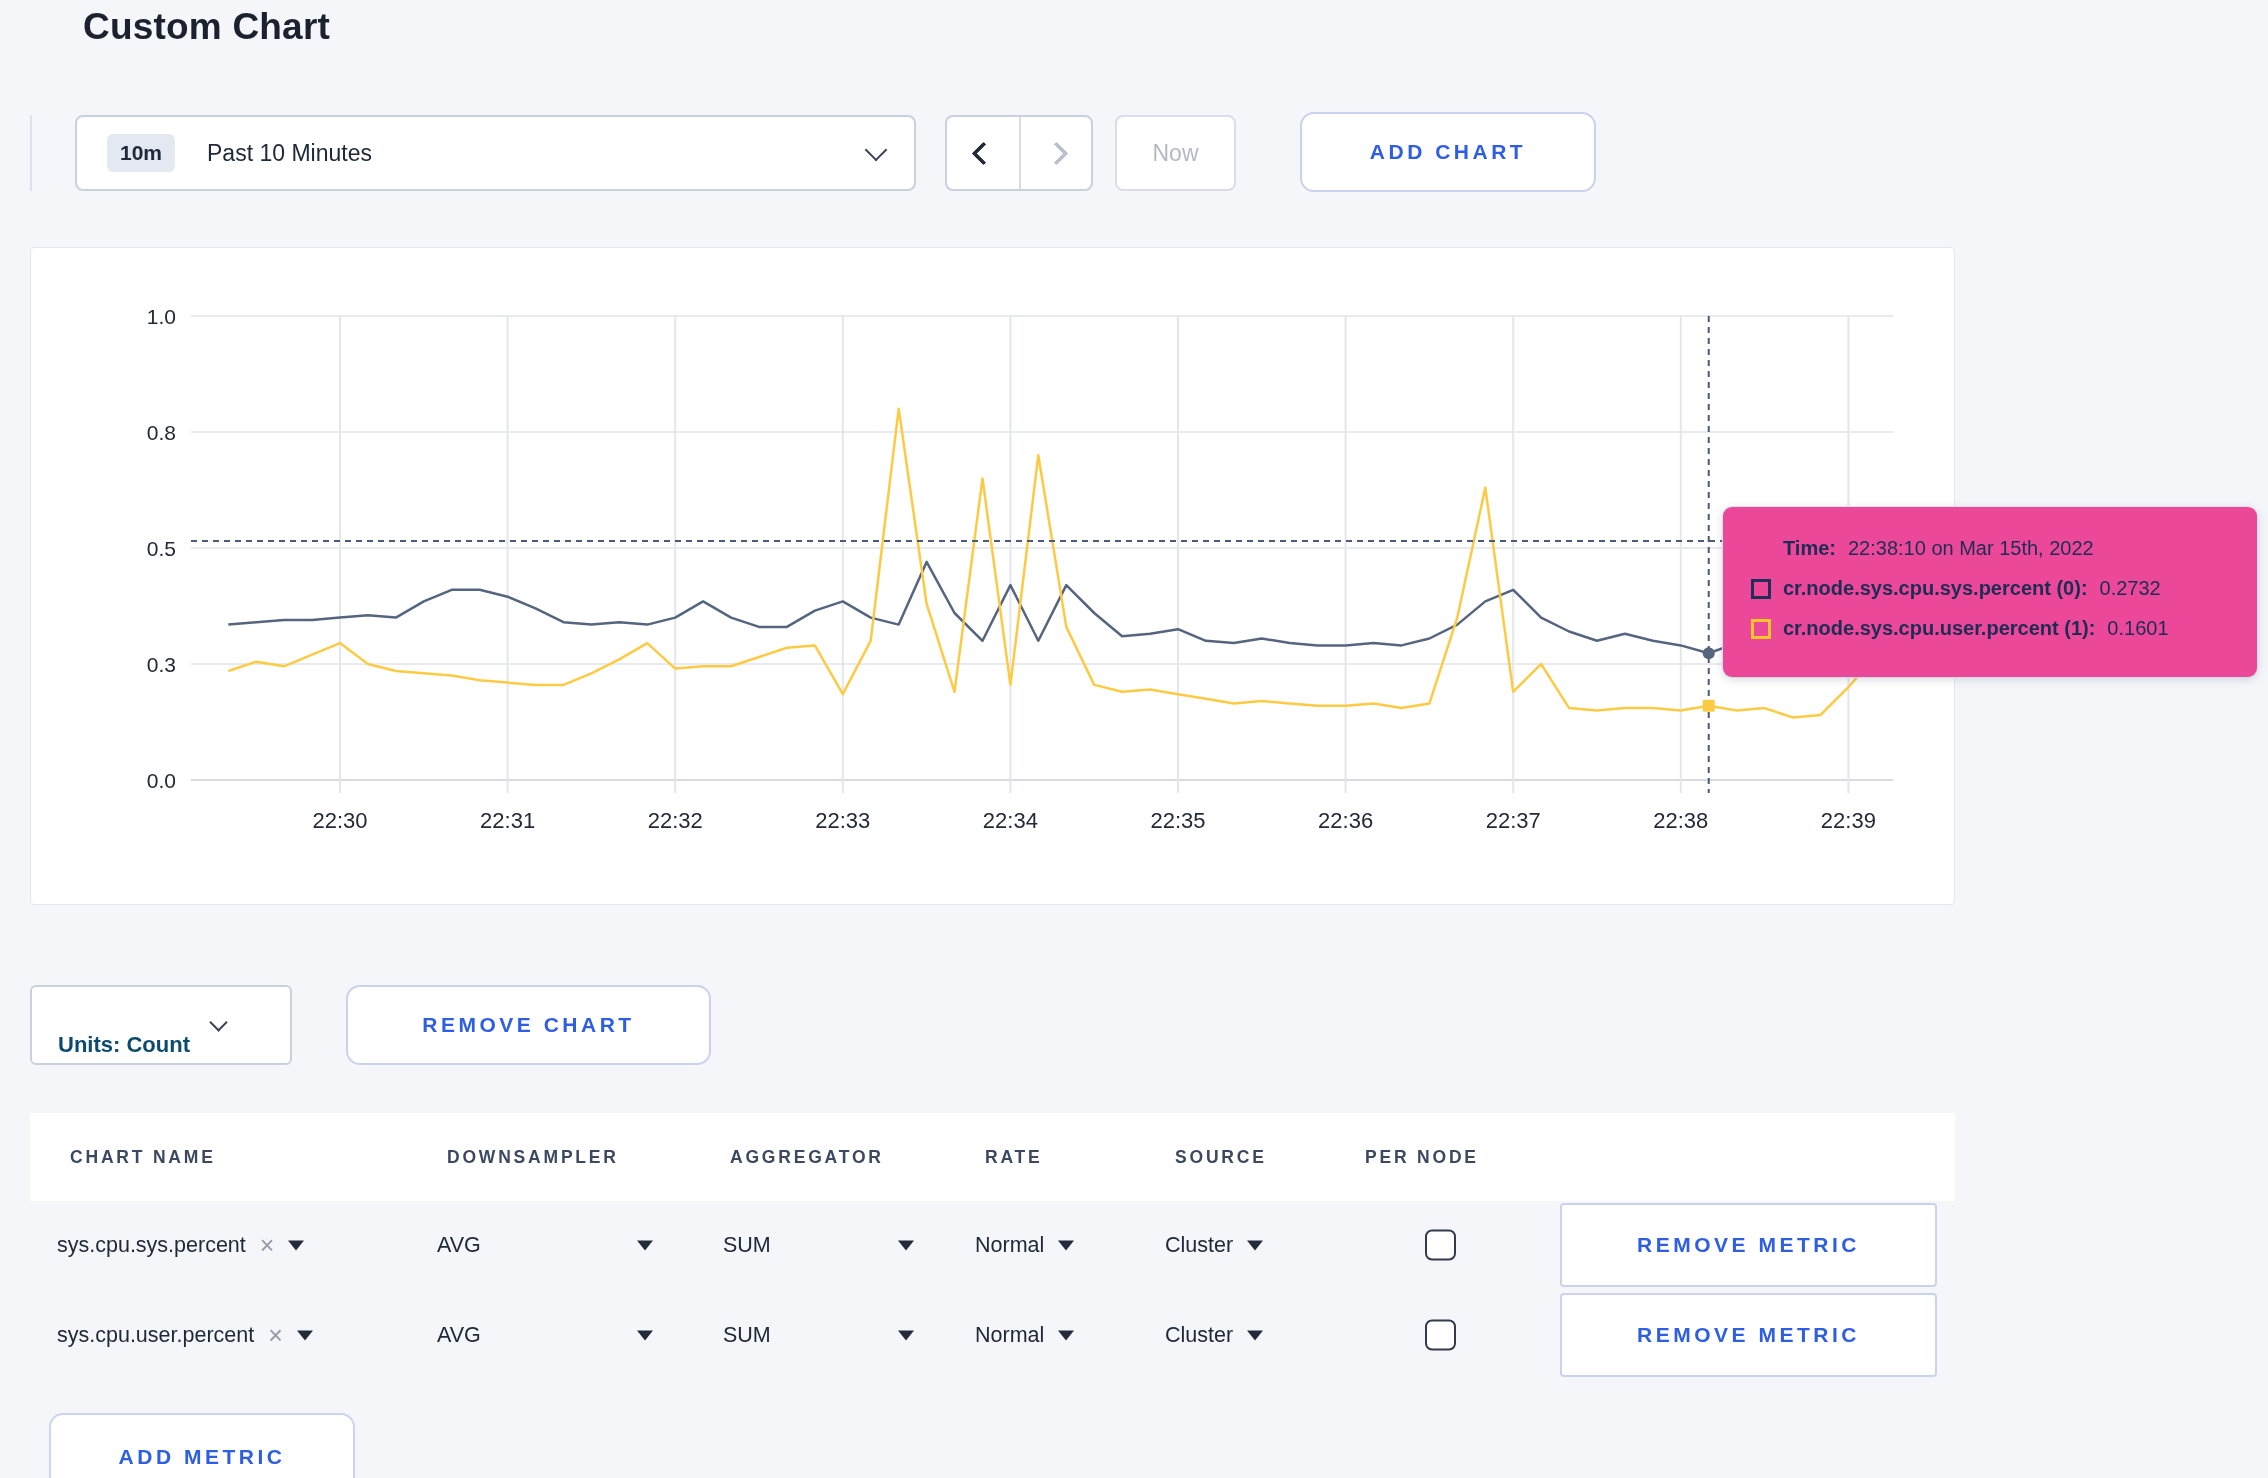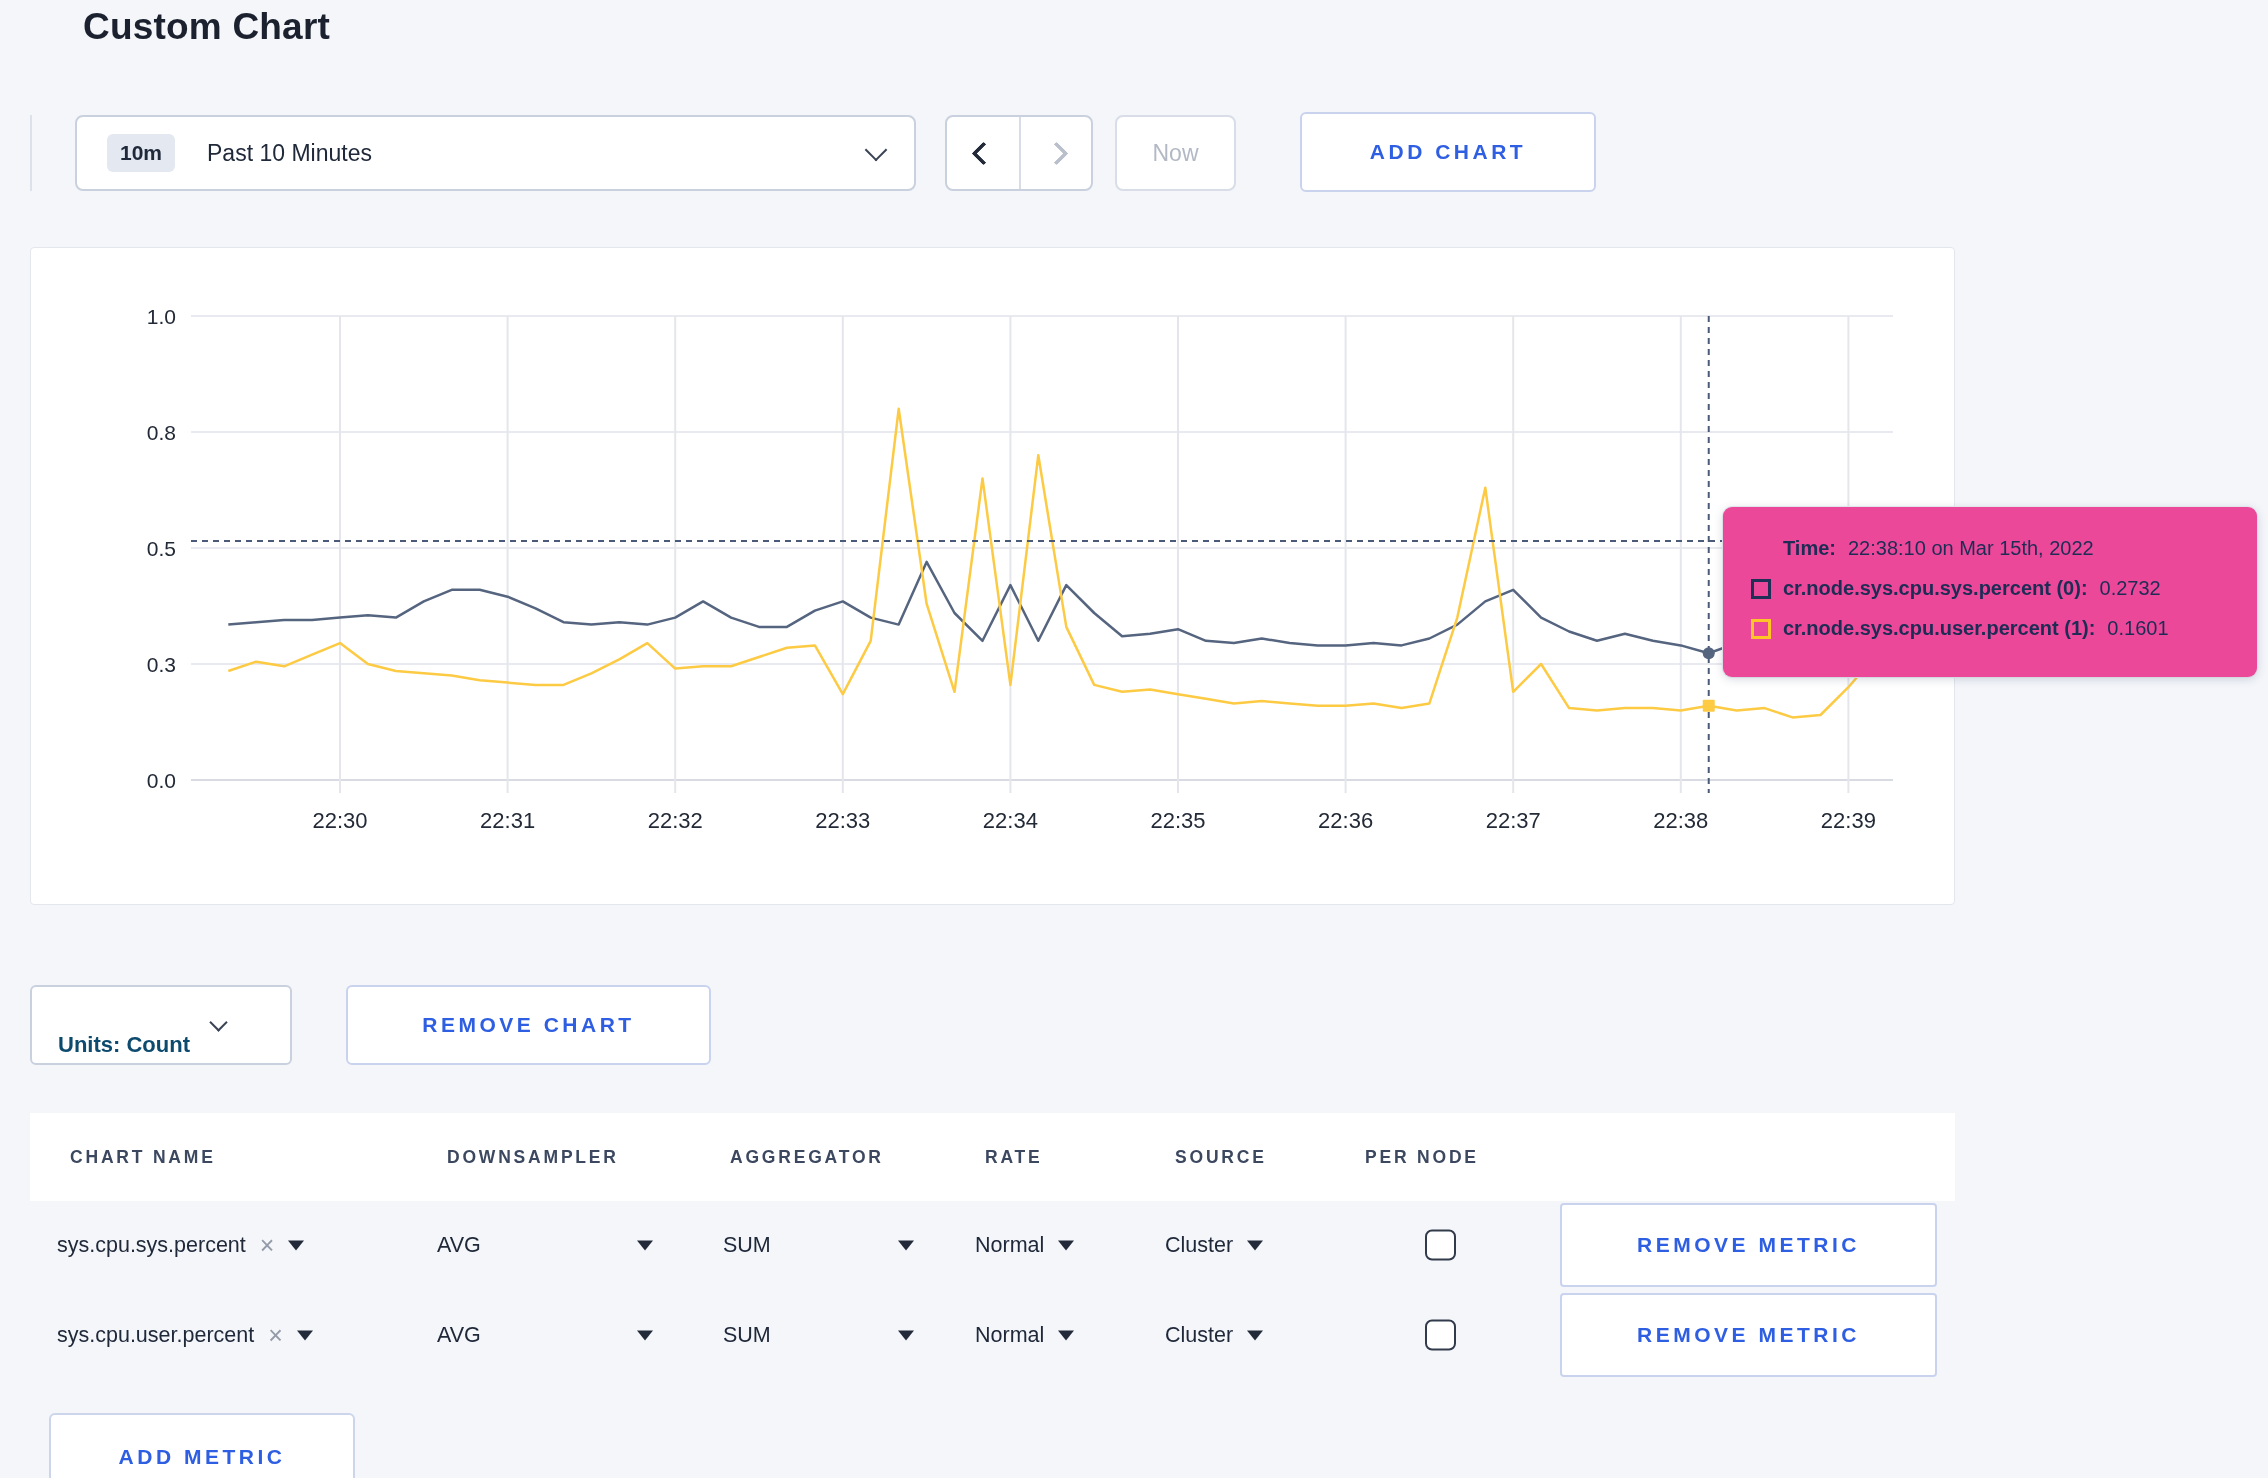--- a/index.html
+++ b/index.html
@@ -40,21 +40,21 @@
   .pager-cell + .pager-cell { border-left:2px solid #d7dce6; }
   .chev-left, .chev-right { width:17px; height:17px; }
   .chev-left  { border-left:4px solid #232b3b; border-bottom:4px solid #232b3b; transform:rotate(45deg); border-radius:2px; }
   .chev-right { border-right:4px solid #b9c0cb; border-top:4px solid #b9c0cb; transform:rotate(45deg); border-radius:2px; }
   #now-button {
     left:1115px; top:115px; width:121px; height:76px;
     justify-content:center; border-color:#d8dde7;
     font-size:23px; color:#b2b9c5; font-weight:500;
   }
   .blue-button {
-    background:#fff; border:2px solid #c9d3ee; border-radius:6px;
+    background:#fff; border:2px solid #c9d3ee; border-radius:14px;
     color:#2e5ee2; font-weight:600; letter-spacing:3.5px; font-size:21px;
     display:flex; align-items:center; justify-content:center; cursor:pointer;
   }
   #add-chart-button { left:1300px; top:112px; width:296px; height:80px; }
 
   
   #chart-card {
     left:30px; top:247px; width:1925px; height:658px;
     background:#fff; border:1px solid #e3e6ed; border-radius:4px;
   }

